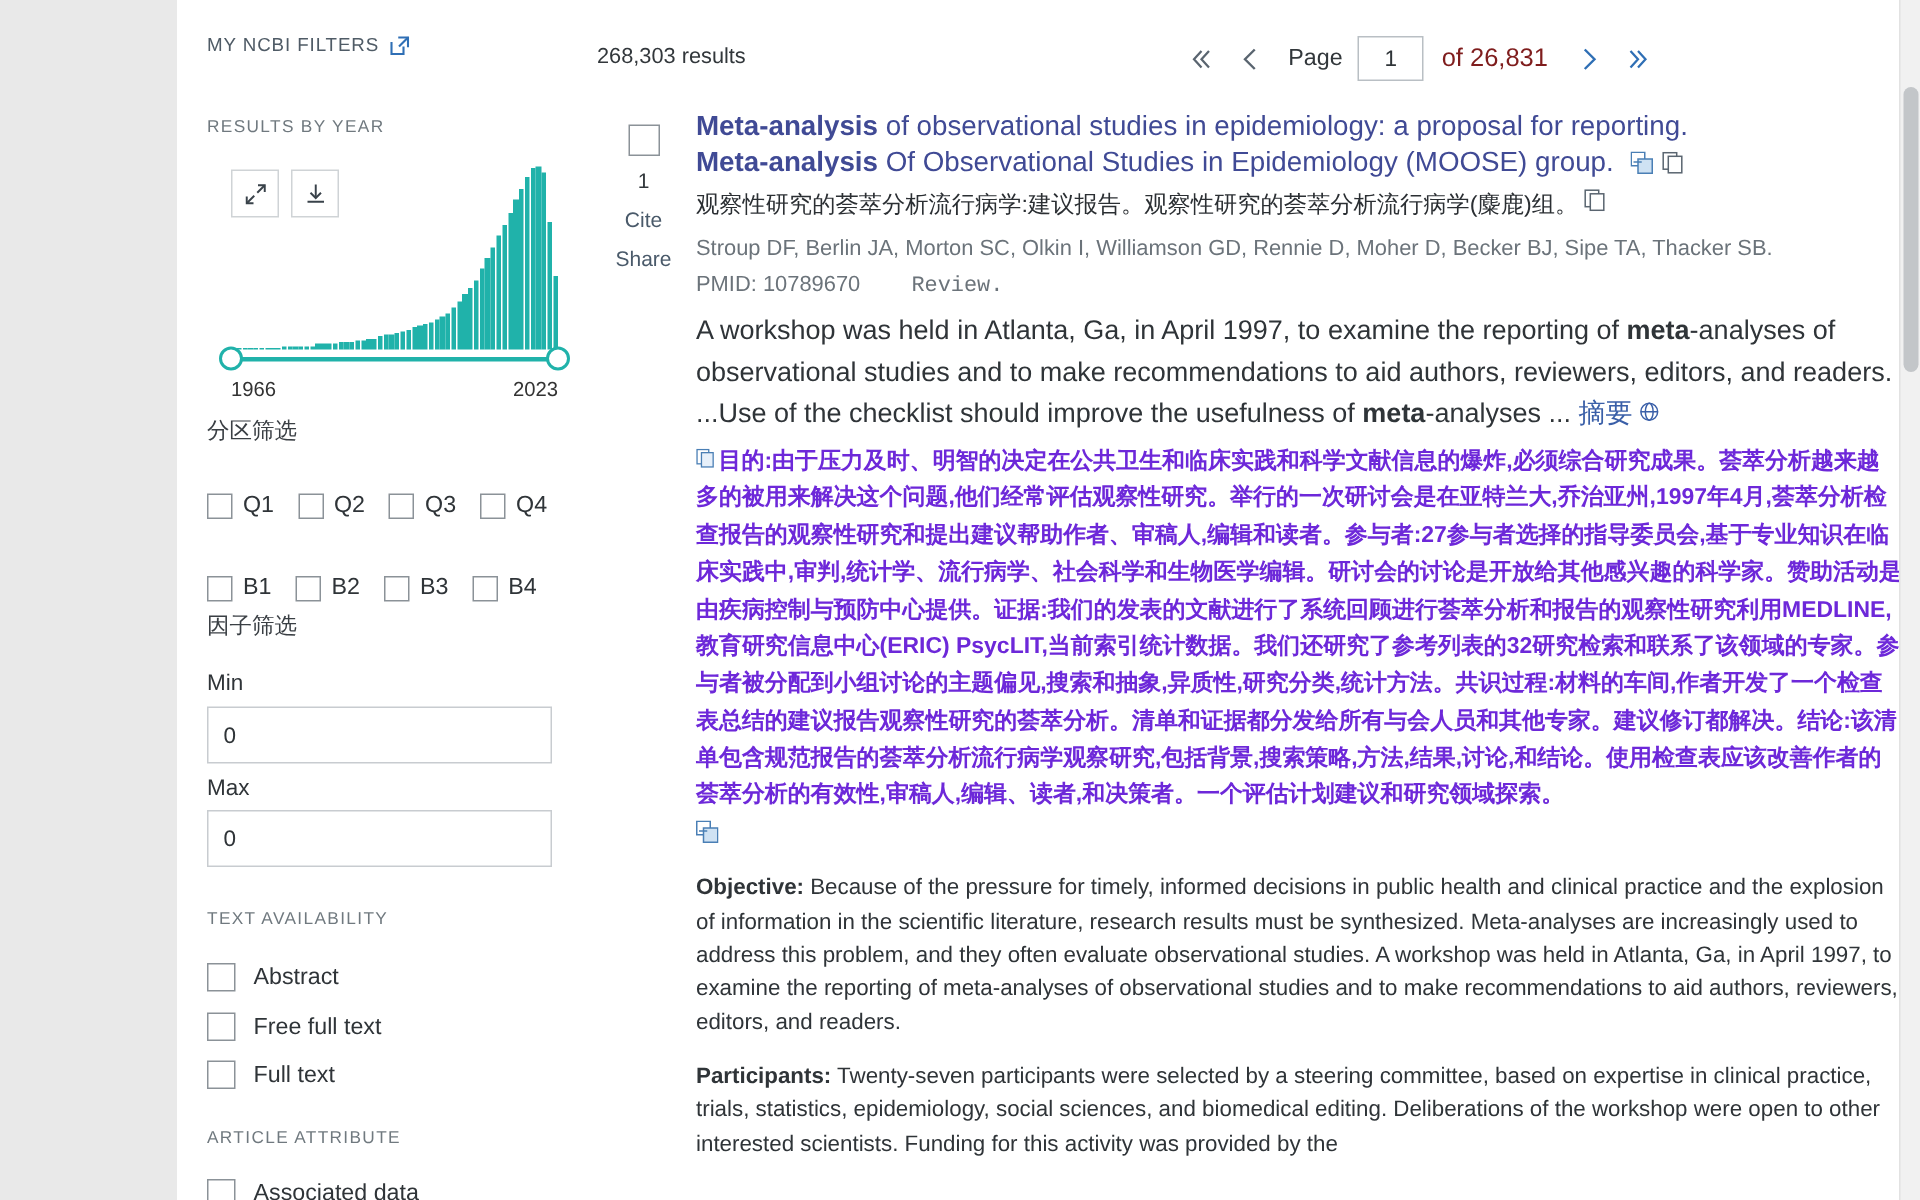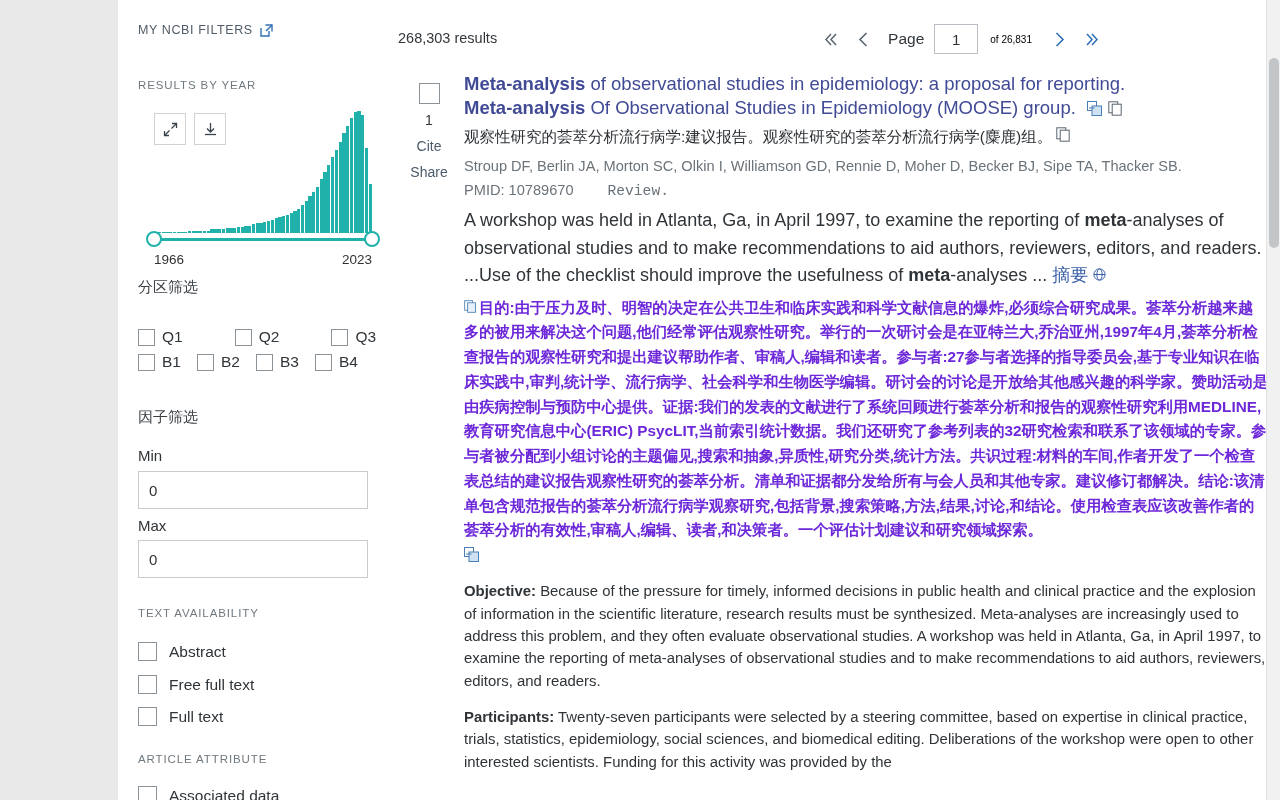--- a/index.html
+++ b/index.html
@@ -120,21 +120,21 @@
   }
   .pg-arrow {
     width: 30px; height: 30px; display: flex; align-items: center; justify-content: center;
     color: #5a6570; cursor: pointer; font-size: 19px;
   }
   .pg-label { font-size: 15.5px; color: #32373b; margin: 0 6px; }
   .pg-input {
     width: 44px; height: 30px; border: 1px solid #b9bfc4; text-align: center;
     font-size: 15px; color: #2f3438; font-family: "Liberation Sans", sans-serif;
   }
-  .pg-of { font-size: 10px; color: #000000; margin-left: 8px; }
+  .pg-of { font-size: 17px; color: #7f1d1d; margin-left: 8px; }
 
   
   .article { position: absolute; left: 8px; top: 72px; right: 12px; }
   .art-left { position: absolute; left: 0; top: 0; width: 62px; text-align: center; }
   .sel-box {
     width: 21px; height: 21px; border: 1px solid #8b9298; background: #fff;
     margin: 11px auto 0 auto; cursor: pointer;
   }
   .art-num { font-size: 14px; color: #32373b; margin-top: 8px; }
   .cite, .share {
@@ -287,40 +287,40 @@
         <div class="knob right"></div>
       </div>
       <div class="year-labels">
         <span>1966</span>
         <span>2023</span>
       </div>
     </div>
 
     <div class="cn-heading" id="zone-heading">分区筛选</div>
 
-    <div class="cbrow quart" style="left:20px; top:328px;gap:36px;">
+    <div class="cbrow quart" style="left:20px; top:328px;">
       <div class="qitem">
         <span class="qbox"></span>
         <span class="qlabel">Q1</span>
       </div>
       <div class="qitem">
         <span class="qbox"></span>
         <span class="qlabel">Q2</span>
       </div>
       <div class="qitem">
         <span class="qbox"></span>
         <span class="qlabel">Q3</span>
       </div>
       <div class="qitem">
         <span class="qbox"></span>
         <span class="qlabel">Q4</span>
       </div>
     </div>
 
-    <div class="cbrow quart" style="left:20px; top:353px;align-items:flex-end;">
+    <div class="cbrow quart" style="left:20px; top:383px;align-items:flex-end;">
       <div class="qitem">
         <span class="qbox"></span>
         <span class="qlabel">B1</span>
       </div>
       <div class="qitem">
         <span class="qbox"></span>
         <span class="qlabel">B2</span>
       </div>
       <div class="qitem">
         <span class="qbox"></span>

